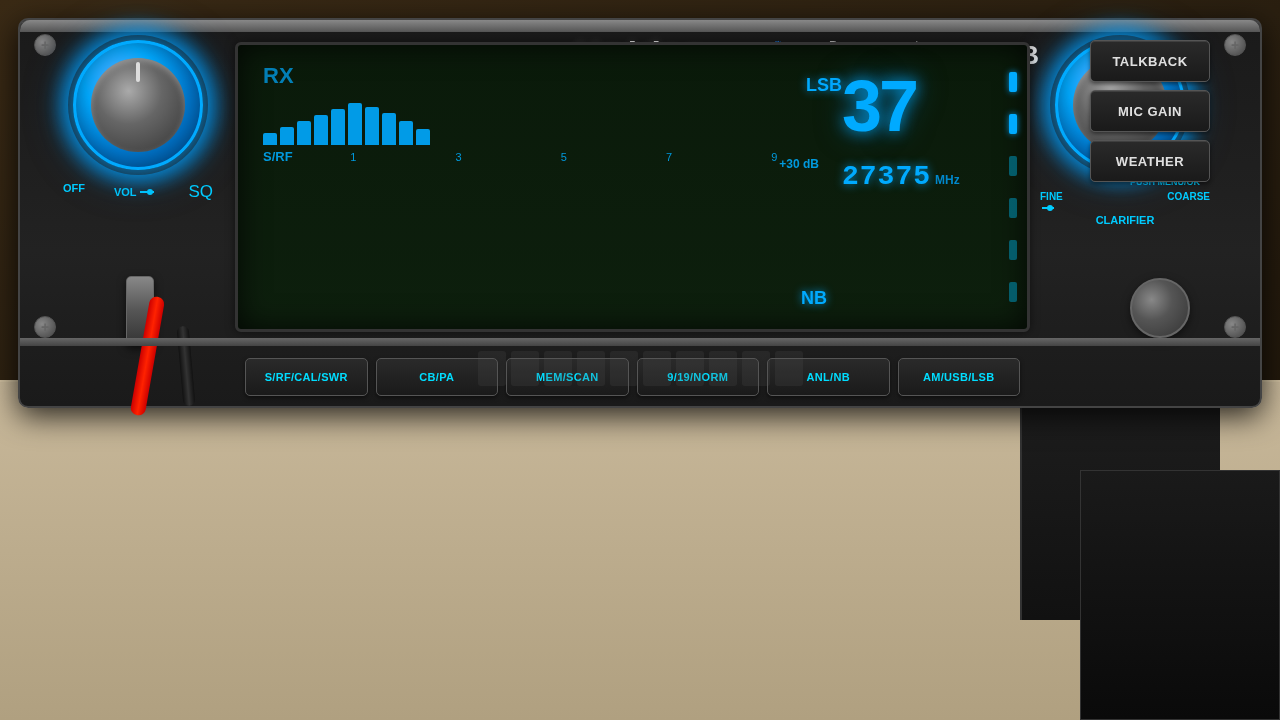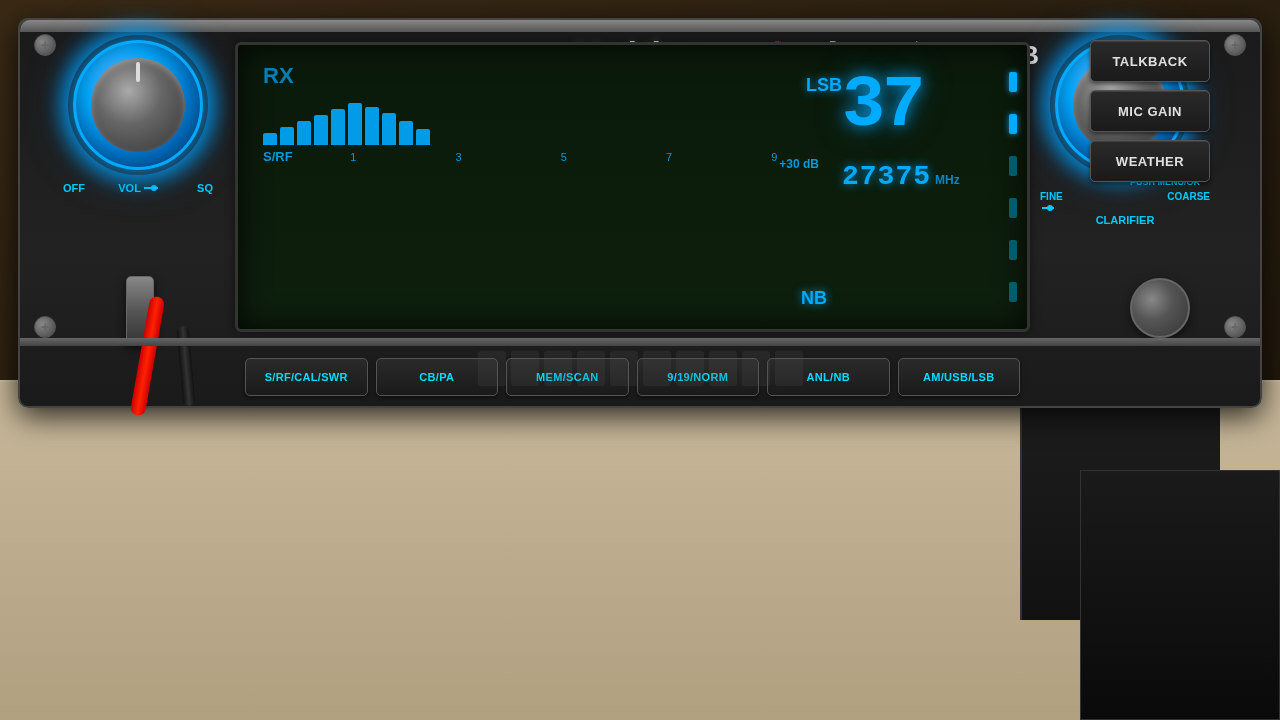--- a/index.html
+++ b/index.html
@@ -241,21 +241,21 @@
 
     
     .freq-main {
       position: absolute;
       top: 25px;
       right: 15px;
       width: 170px;
     }
 
     .freq-digits-large {
-      font-family: Liberation Mono, monospace;
+      font-family: Liberation Sans, sans-serif;
       font-size: 72px;
       font-weight: 900;
       color: #00aaff;
       text-shadow: 0 0 15px rgba(0, 170, 255, 0.9), 0 0 30px rgba(0, 120, 200, 0.5);
       line-height: 1;
       letter-spacing: -3px;
     }
 
     .freq-digits-small {
       font-family: 'Courier New', monospace;
@@ -501,21 +501,21 @@
       </div>
       <div style="display:flex; justify-content:space-between; margin-top:8px; padding:0 5px;">
         <span style="color:#00ccff; font-size:11px; font-weight:bold;">OFF</span>
         <span style="color:#00ccff; font-size:11px; font-weight:bold; display:flex; align-items:center; gap:3px;">
           <span>VOL</span>
           <svg width="20" height="8" viewBox="0 0 20 8">
               <line x1="0" y1="4" x2="14" y2="4" stroke="#00ccff" stroke-width="2"></line>
               <circle cx="10" cy="4" r="3" fill="#00ccff"></circle>
             </svg>
         </span>
-        <span style="color:#00ccff; font-size:11px; font-weight:bold;">SQ</span>
+        <span style="color:#00ccff; font-size:17px; font-weight:normal;">SQ</span>
       </div>
     </div>
 
     <div class="right-knob-area">
       <div style="position:relative; display:inline-block; margin-right:10px;">
         <div class="knob-large-right">
           <div class="knob-glow-ring"></div>
           <div class="knob-large-inner">
             <div class="knob-indicator"></div>
           </div>

